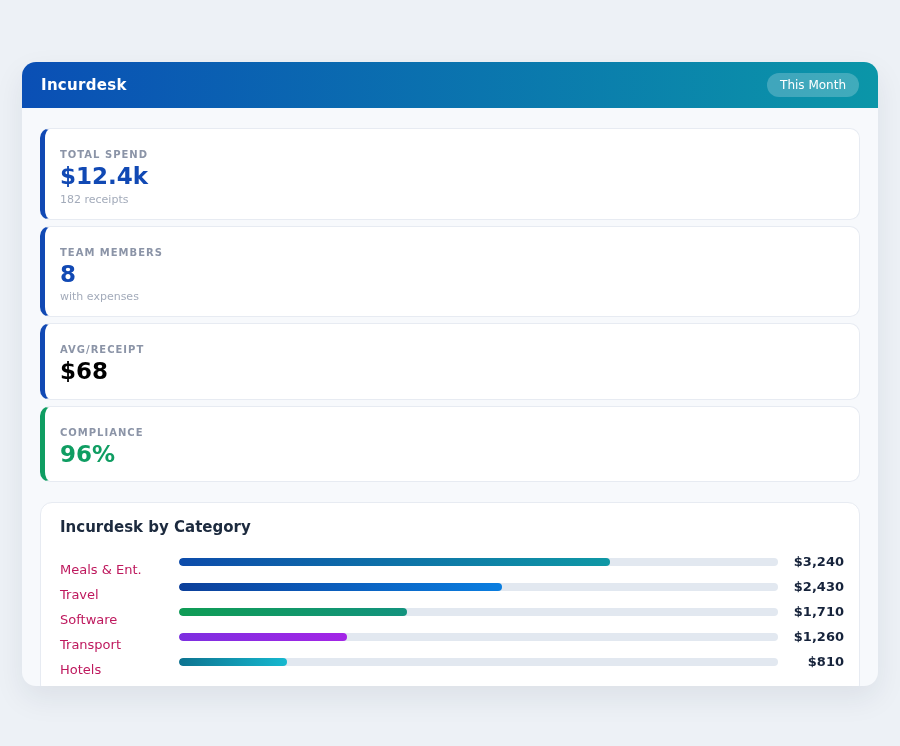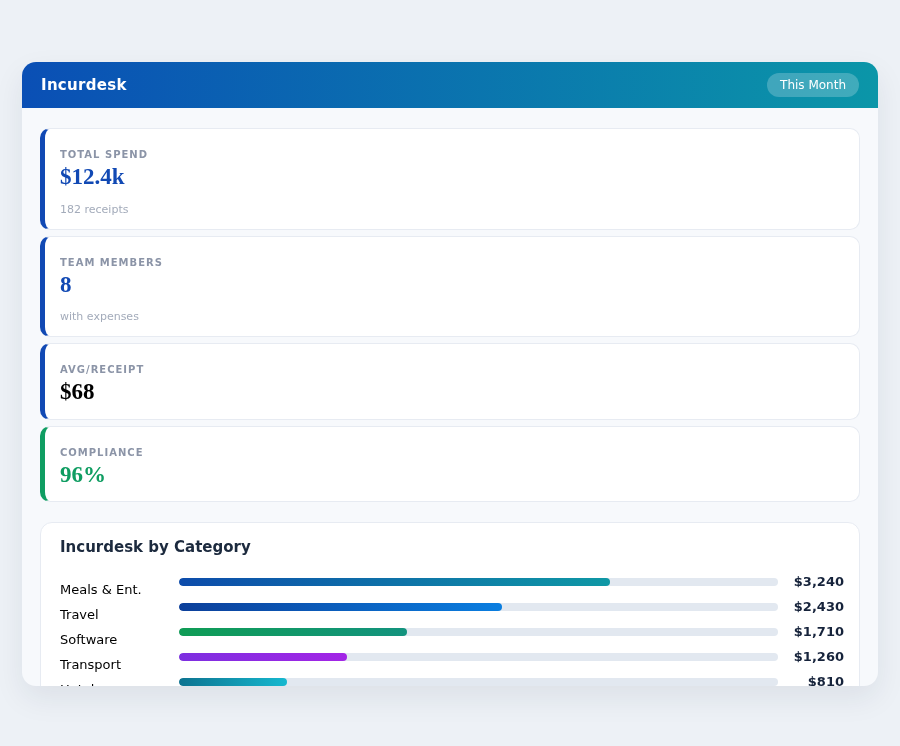--- a/index.html
+++ b/index.html
@@ -59,26 +59,25 @@
     font-weight: bold;
     color: #8b94a7;
     letter-spacing: 1px;
     text-transform: uppercase;
   }
   .stat-value {
     font-size: 23px;
     font-weight: bold;
     line-height: 1.2;
     margin-top: 3px;
-    font-family: Liberation Serif, serif;
   }
   .stat-sub {
     font-size: 11px;
     color: #a3abba;
-    margin-top: 12px;
+    margin-top: 2px;
   }
   .chart-card {
     background: #ffffff;
     border: 1px solid #e7ebf2;
     border-radius: 12px;
     margin-top: 20px;
     padding: 15px 15px 22px 19px;
   }
   .chart-title {
     font-size: 15px;
@@ -87,21 +86,21 @@
     margin-bottom: 13px;
   }
   .chart-row {
     display: flex;
     align-items: center;
     height: 25px;
   }
   .chart-row-label {
     width: 119px;
     font-size: 13px;
-    color: #000000;
+    color: #be185d;
     flex-shrink: 0;
     margin-top: 16px;
   }
   .bar-track {
     flex: 1;
     height: 8px;
     border-radius: 4px;
     overflow: hidden;
   }
   .bar-fill {

